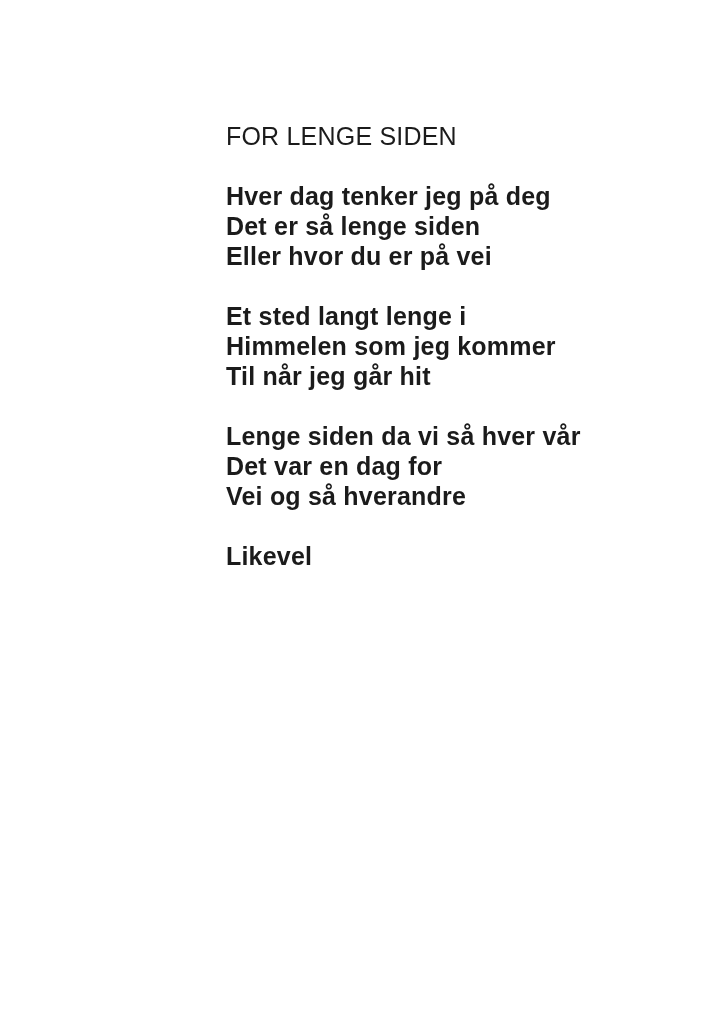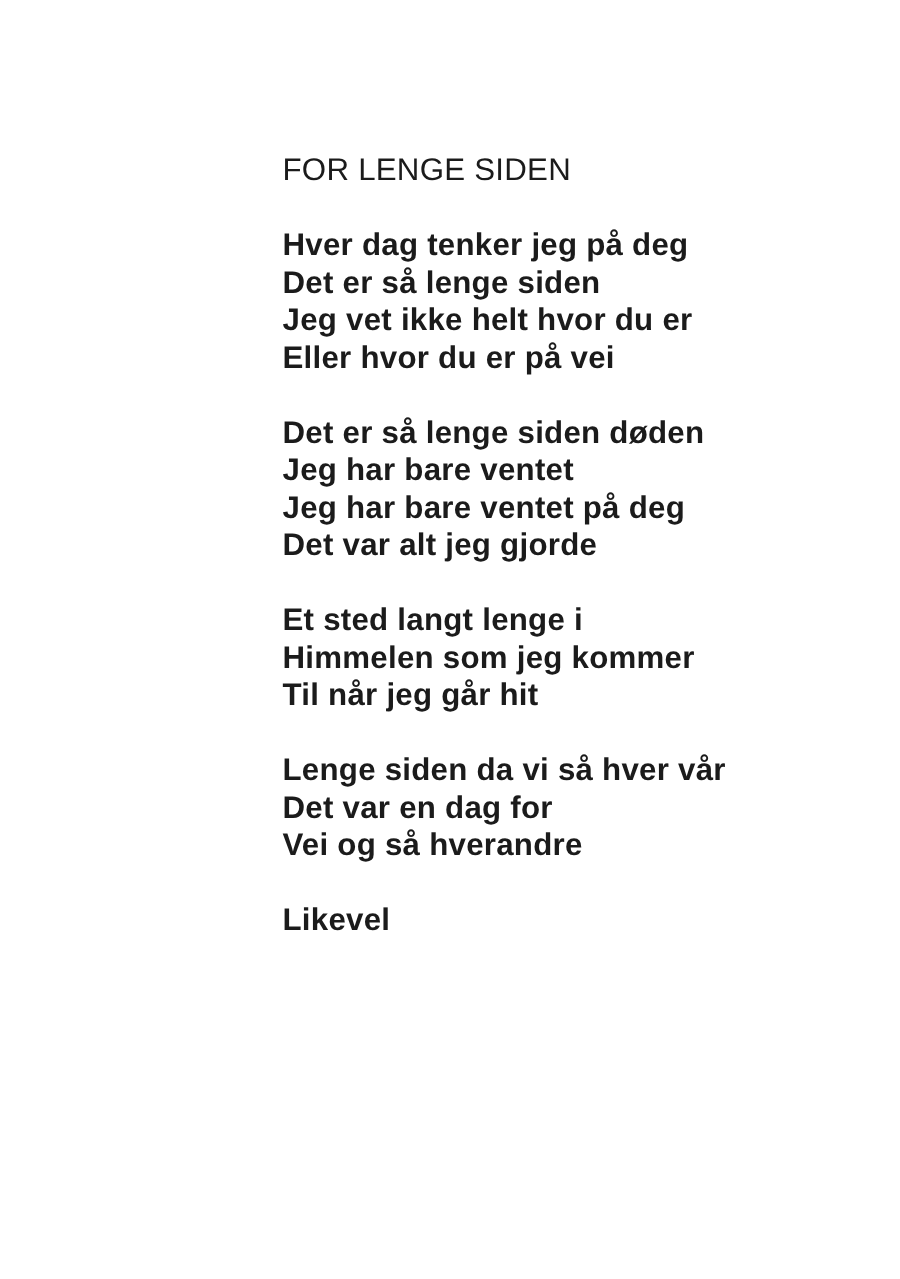--- a/index.html
+++ b/index.html
@@ -41,30 +41,23 @@
 <body>
 
 <div class="page">
   <div class="content">
 
     <h1 class="line title">FOR LENGE SIDEN</h1>
 
     <div class="stanza">
       <div class="line">Hver dag tenker jeg på deg</div>
       <div class="line">Det er så lenge siden</div>
-      <div class="line">Jeg vet ikke helt hvor du er</div>
       <div class="line">Eller hvor du er på vei</div>
     </div>
 
-    <div class="stanza">
-      <div class="line">Det er så lenge siden døden</div>
-      <div class="line">Jeg har bare ventet</div>
-      <div class="line">Jeg har bare ventet på deg</div>
-      <div class="line">Det var alt jeg gjorde</div>
-    </div>
 
     <div class="stanza">
       <div class="line">Et sted langt lenge i</div>
       <div class="line">Himmelen som jeg kommer</div>
       <div class="line">Til når jeg går hit</div>
     </div>
 
     <div class="stanza">
       <div class="line">Lenge siden da vi så hver vår</div>
       <div class="line">Det var en dag for</div>

